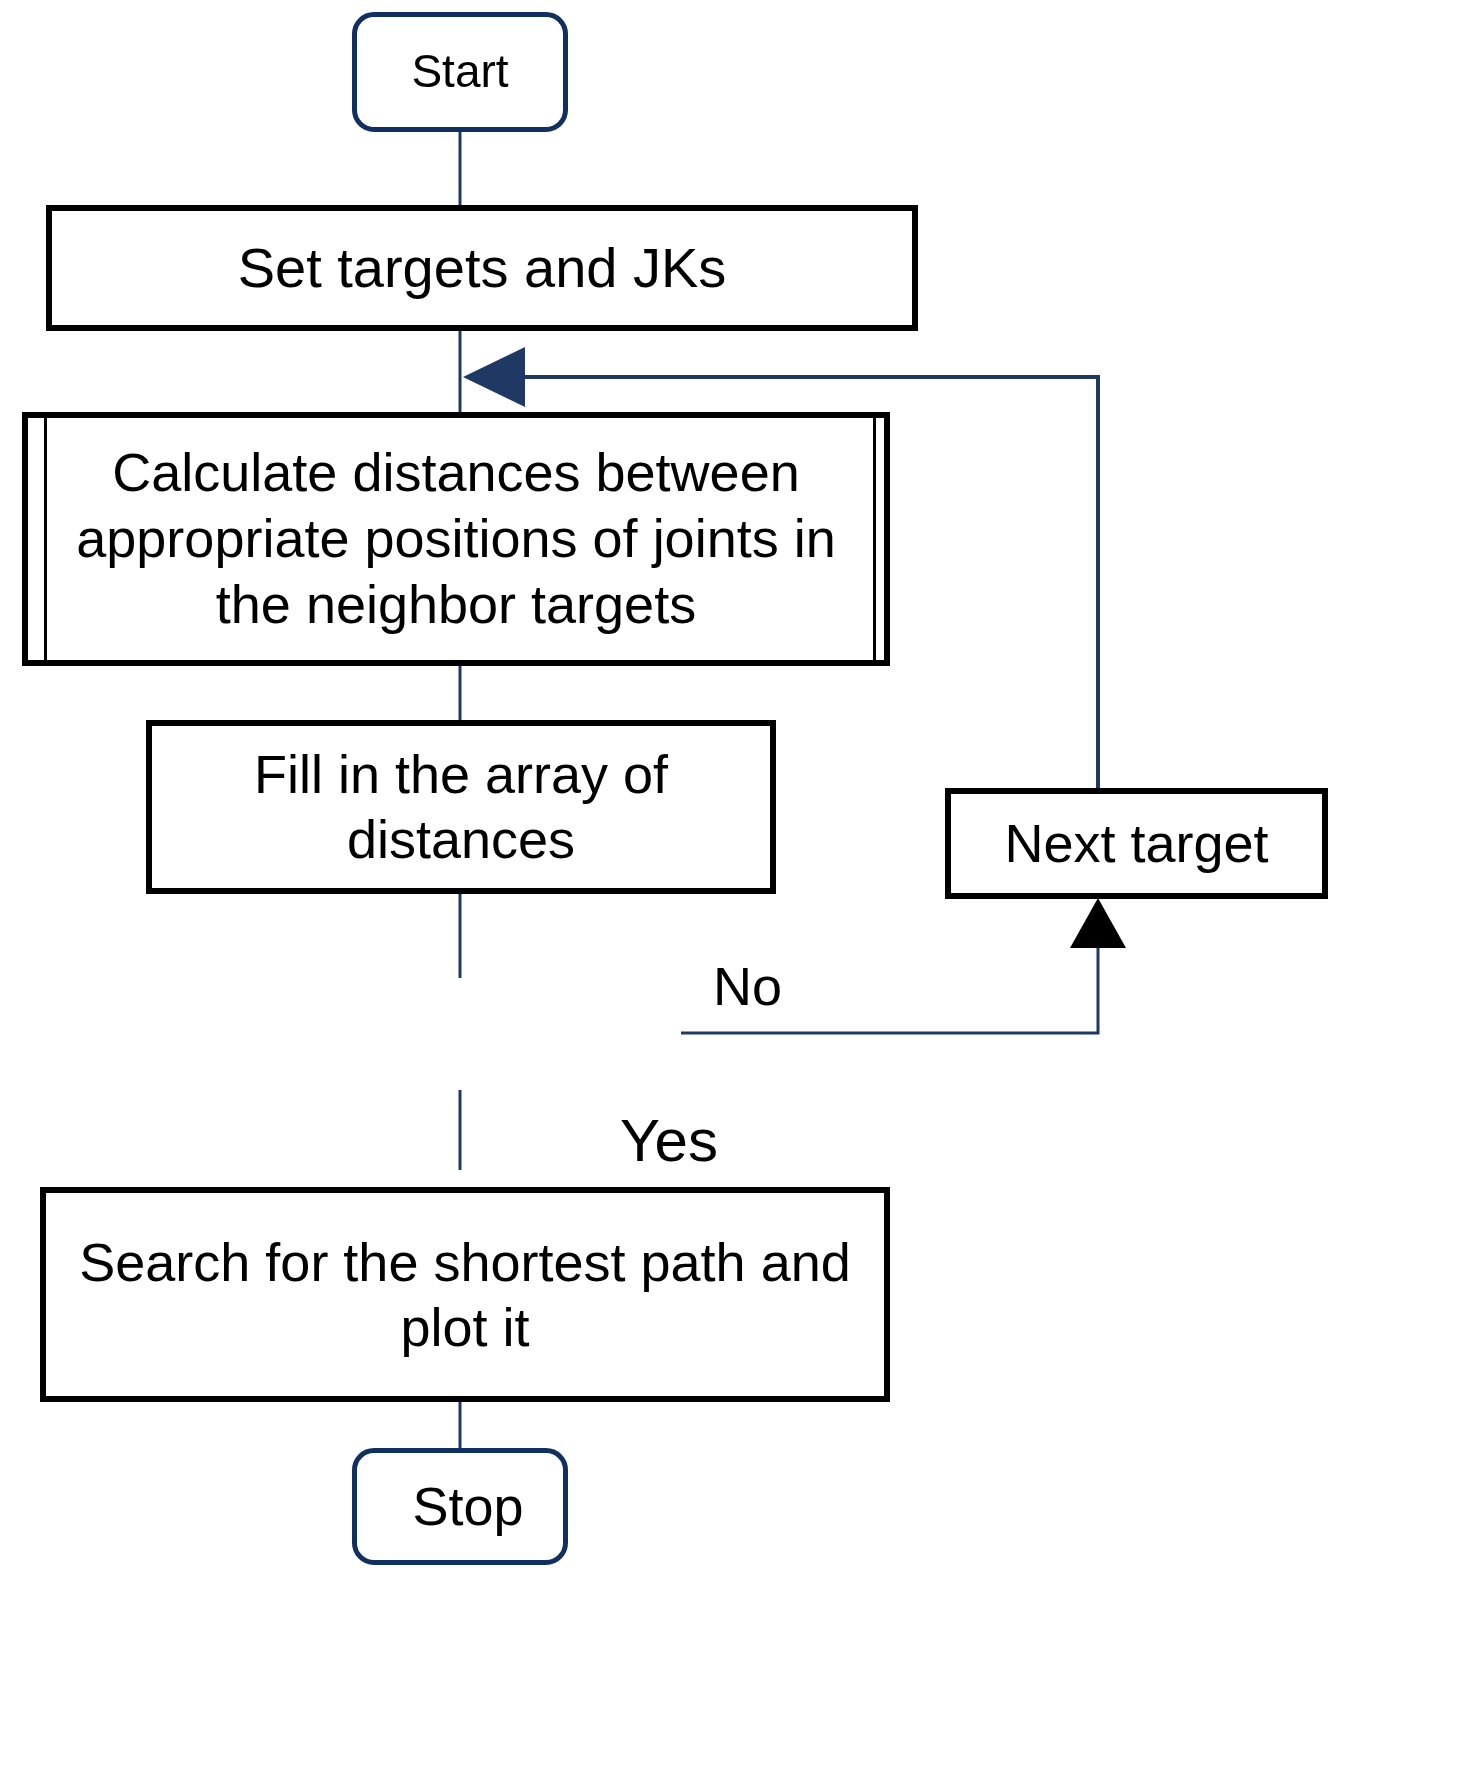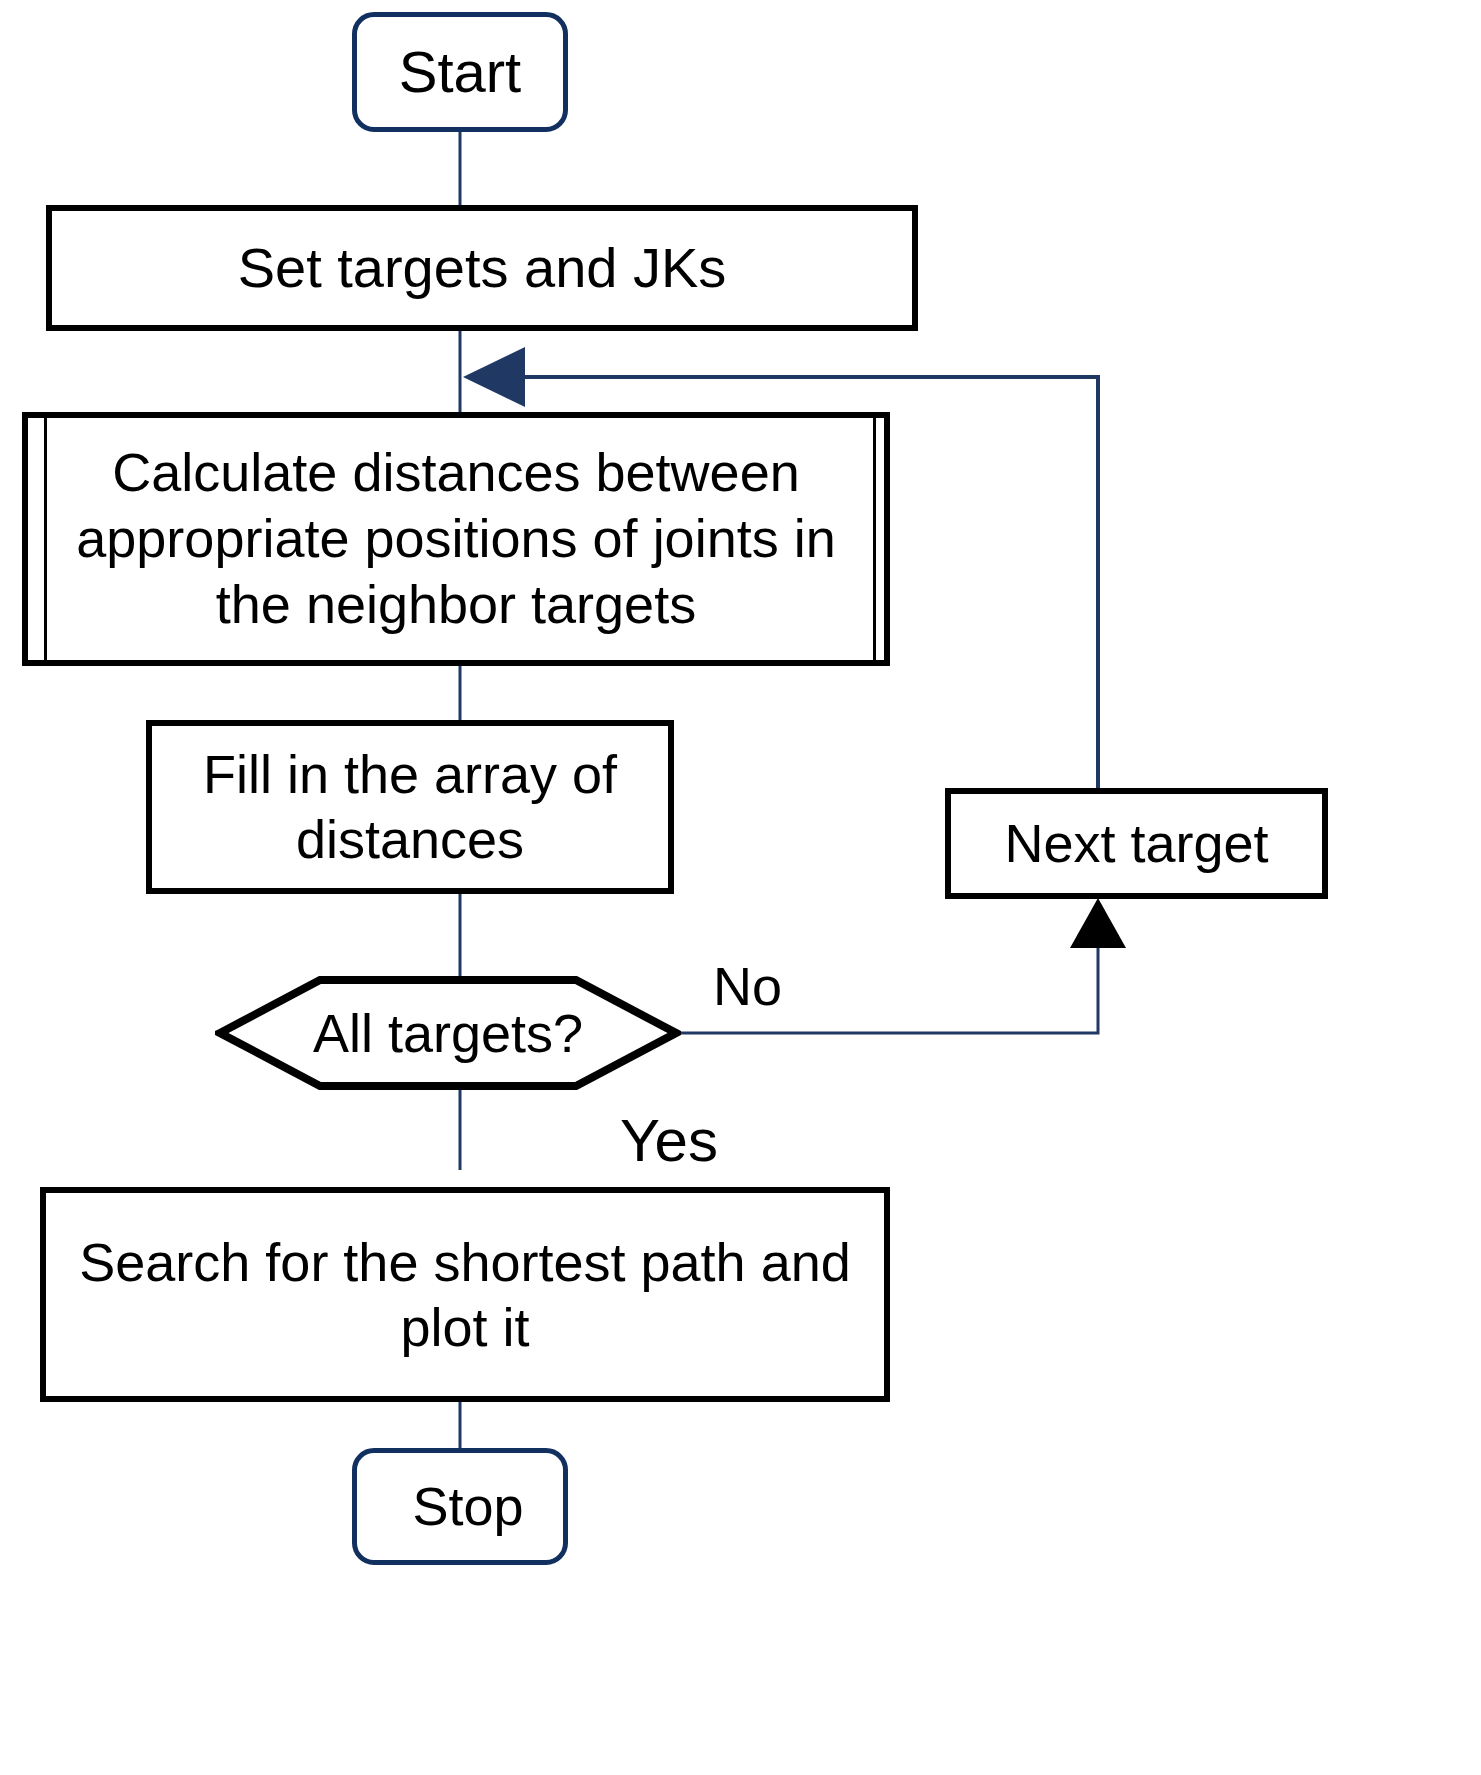--- a/index.html
+++ b/index.html
@@ -56,49 +56,41 @@
     <polyline points="681,1033 1098,1033 1098,938" fill="none" stroke="#1f3864" stroke-width="3"></polyline>
 
     <polygon points="1098,898 1070,948 1126,948" fill="#000000"></polygon>
 
     <line x1="460" y1="1090" x2="460" y2="1170" stroke="#1f3864" stroke-width="3"></line>
 
     <line x1="460" y1="1385" x2="460" y2="1448" stroke="#1f3864" stroke-width="3"></line>
   </svg>
 
   <div class="node terminator" style="left:352px;top:12px;width:216px;height:120px;">
-    <span class="txt" style="font-size:58px;">Start</span>
+    <span class="txt" style="font-size:46px;">Start</span>
   </div>
 
   <div class="node process" style="left:18px;top:205px;width:872px;height:126px;margin-left:28px;">
     <span class="txt" style="font-size:56px;">Set targets and JKs</span>
   </div>
 
   <div class="node predefined" style="left:22px;top:412px;width:868px;height:254px;padding:0 46px;">
     <span class="rule l"></span>
     <span class="rule r"></span>
     <span class="txt" style="font-size:54px;line-height:1.22;">Calculate distances between appropriate positions of joints in the neighbor targets</span>
   </div>
 
-  <div class="node process" style="left:146px;top:720px;width:528px;height:174px;padding:0 24px;">
+  <div class="node process" style="left:146px;top:720px;width:630px;height:174px;padding:0 24px;">
     <span class="txt" style="font-size:54px;line-height:1.2;">Fill in the array of distances</span>
   </div>
 
   <div class="node process" style="left:905px;top:788px;width:383px;height:111px;margin-left:40px;">
     <span class="txt" style="font-size:54px;">Next target</span>
   </div>
 
-  <div class="hexwrap" style="left:215px;top:975px;width:466px;height:116px;">
-    <svg width="466" height="116" viewBox="0 0 466 116">
-      <polygon points="5,58 105,5 361,5 461,58 361,111 105,111" fill="#ffffff" stroke="#000000" stroke-width="8" stroke-linejoin="miter"></polygon>
-    </svg>
-    <div class="hextext">
-      <span style="font-size:54px;">All targets?</span>
-    </div>
-  </div>
 
   <div class="node process" style="left:40px;top:1170px;width:850px;height:215px;padding:0 30px;margin-top:17px;">
     <span class="txt" style="font-size:54px;line-height:1.2;">Search for the shortest path and plot it</span>
   </div>
 
   <div class="node terminator" style="left:352px;top:1448px;width:216px;height:117px;padding-left:16px;">
     <span class="txt" style="font-size:54px;">Stop</span>
   </div>
 
   <div class="edgelabel" style="left:713px;top:955px;font-size:54px;">

